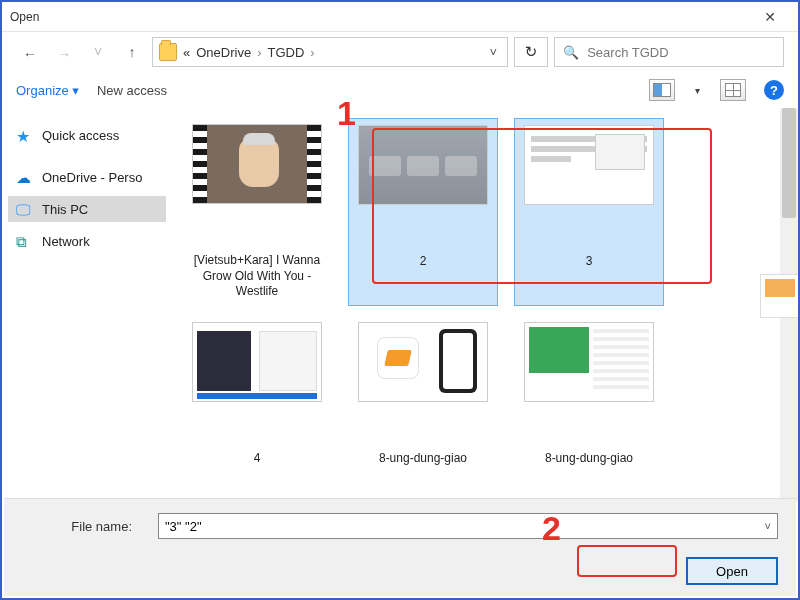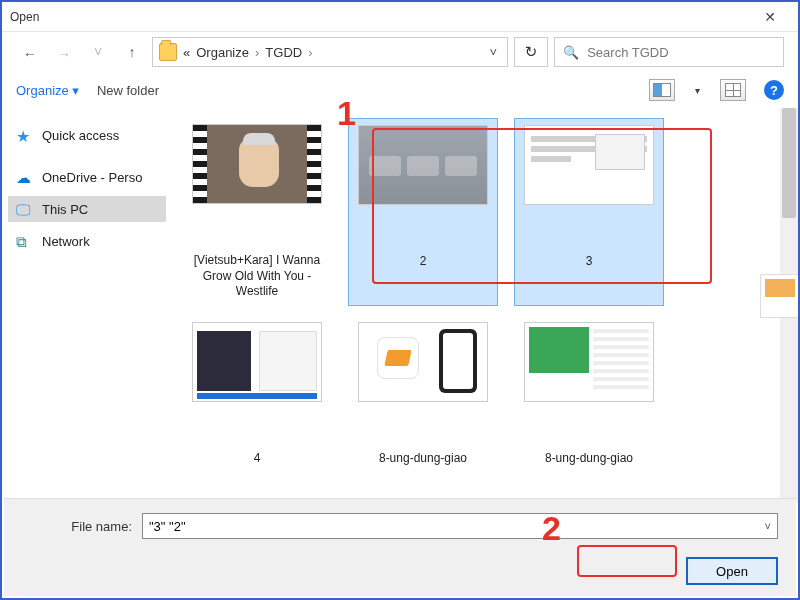--- a/index.html
+++ b/index.html
@@ -92,21 +92,21 @@
   .redbox { position:absolute; border:2px solid #e53127; pointer-events:none; border-radius:4px;}
   .redbox.r1 { left: 370px; top: 126px; width: 340px; height: 156px; }
   .redbox.r2 { left: 575px; top: 543px; width: 100px; height: 32px; }
 
   
   .peek { position:absolute; right:-2px; top:166px; width:40px; height:44px; background:#fff; border:1px solid #ddd; overflow:hidden; }
   .peek::before{content:"";position:absolute;left:4px;top:4px;width:30px;height:18px;background:#f3b25a;}
 
   
   .bottom { position: absolute; left: 2px; right: 2px; bottom: 2px; height: 98px; background: #f0f0f0; border-top: 1px solid #ddd; padding: 14px 18px 10px 18px; }
-  .fnrow { display: flex; align-items: center; gap: 10px; }
+  .fnrow { display: flex; align-items: center; gap: 26px; }
   .fnlabel { font-size: 13px; color: #333; width: 110px; text-align: right; }
   .fninput { flex: 1; height: 26px; border: 1px solid #888; padding: 0 6px; font-size: 13px; background: #fff; display:flex; align-items:center; justify-content:space-between;}
   .fninput .dd { color:#555; font-size:11px; }
   .btnrow { display: flex; justify-content: flex-end; gap: 12px; margin-top: 18px; }
   .btn { width: 92px; height: 28px; border: 1px solid #aaa; background: #e9e9e9; font-size: 13px; display: flex; align-items: center; justify-content: center; cursor: pointer; }
   .btn.primary { border: 2px solid #1565c0; background: #e3eefb; }
 
   .viewthumb-icon{width:18px;height:14px;background:linear-gradient(90deg,#5aa0e0 50%,#fff 50%);border:1px solid #888;}
   .viewgrid-icon{width:16px;height:14px;border:1px solid #888;background:
     linear-gradient(#888,#888) center/1px 100% no-repeat,
@@ -122,38 +122,38 @@
 
 <div class="navrow">
   <div class="navbtn">←</div>
   <div class="navbtn disabled">→</div>
   <div class="navbtn disabled">˅</div>
   <div class="navbtn">↑</div>
 
   <div class="crumbbox">
     <span class="foldericon"></span>
     <span>«</span>
-    <span>Organize</span>
+    <span>OneDrive</span>
     <span class="sep">›</span>
     <span>TGDD</span>
     <span class="sep">›</span>
     <span class="dd">˅</span>
   </div>
 
   <div class="refreshbtn">↻</div>
 
   <div class="searchbox">
     <span>🔍</span>
     <span>Search TGDD</span>
   </div>
 </div>
 
 <div class="toolbar">
   <span class="org">Organize ▾</span>
-  <span class="nf">New folder</span>
+  <span class="nf">New access</span>
   <span class="spacer"></span>
   <span class="viewbtn">
       <span class="viewthumb-icon"></span>
     </span>
   <span class="viewdd">▾</span>
   <span class="viewbtn">
       <span class="viewgrid-icon"></span>
     </span>
   <span class="help">?</span>
 </div>

